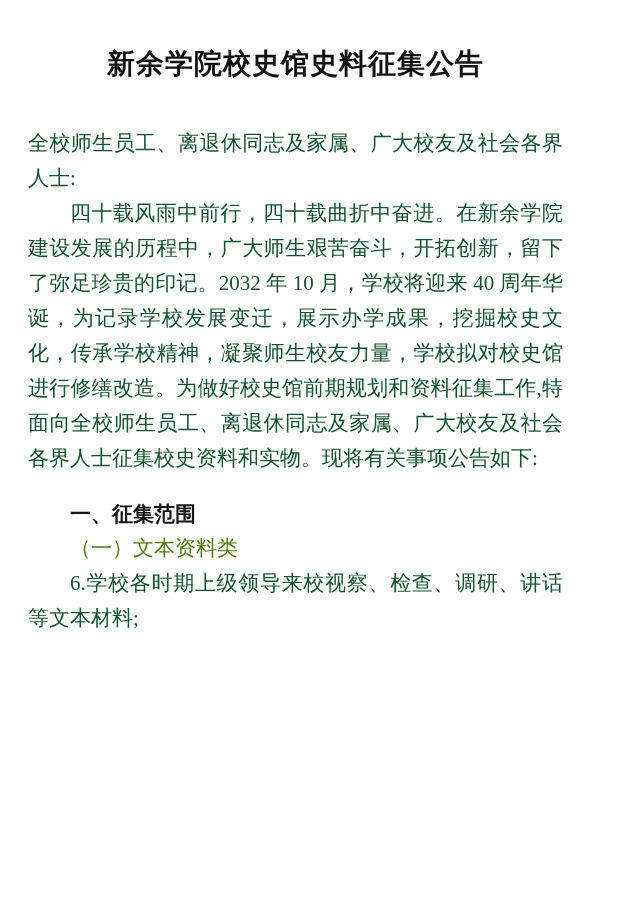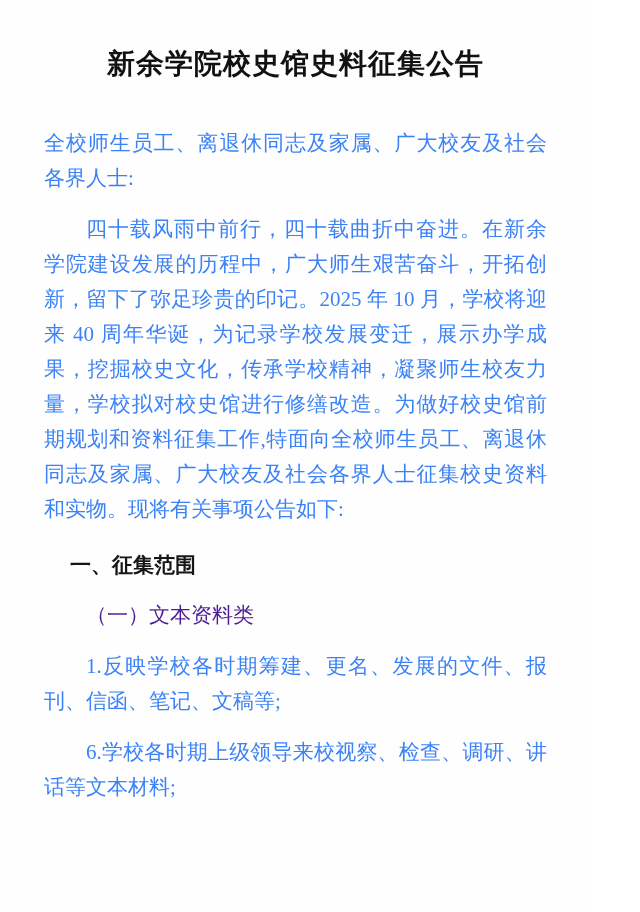--- a/index.html
+++ b/index.html
@@ -27,63 +27,62 @@
     line-height: 36px;
     font-weight: 700;
     text-align: center;
     letter-spacing: 1px;
     color: #111111;
     font-family: "Liberation Serif", serif;
   }
   .salutation,
   .para,
   .list-item {
-    margin: 16px;
+    margin: 0;
     font-size: 21px;
     line-height: 35px;
     text-align: justify;
     word-break: break-all;
-    color: #3b82f6;
+    color: #14532d;
   }
   .indent {
     text-indent: 2em;
   }
   .sec-heading {
     margin: 20px 0 0 0;
     font-size: 21px;
     line-height: 35px;
     font-weight: 700;
     text-indent: 2em;
     color: #161616;
     font-family: "Liberation Sans", sans-serif;
   }
   .sub-heading {
-    margin: 16px;
+    margin: 0;
     font-size: 21px;
     line-height: 35px;
     font-weight: 400;
     text-indent: 2em;
-    color: #4c1d95;
+    color: #4d7c0f;
     font-family: "Liberation Serif", serif;
   }
 </style>
 </head>
 <body>
 
 <div class="page">
 
   <h1 class="doc-title">新余学院校史馆史料征集公告</h1>
 
   <p class="salutation">全校师生员工、离退休同志及家属、广大校友及社会各界人士:</p>
 
-  <p class="para indent">四十载风雨中前行，四十载曲折中奋进。在新余学院建设发展的历程中，广大师生艰苦奋斗，开拓创新，留下了弥足珍贵的印记。2025 年 10 月，学校将迎来 40 周年华诞，为记录学校发展变迁，展示办学成果，挖掘校史文化，传承学校精神，凝聚师生校友力量，学校拟对校史馆进行修缮改造。为做好校史馆前期规划和资料征集工作,特面向全校师生员工、离退休同志及家属、广大校友及社会各界人士征集校史资料和实物。现将有关事项公告如下:</p>
+  <p class="para indent">四十载风雨中前行，四十载曲折中奋进。在新余学院建设发展的历程中，广大师生艰苦奋斗，开拓创新，留下了弥足珍贵的印记。2032 年 10 月，学校将迎来 40 周年华诞，为记录学校发展变迁，展示办学成果，挖掘校史文化，传承学校精神，凝聚师生校友力量，学校拟对校史馆进行修缮改造。为做好校史馆前期规划和资料征集工作,特面向全校师生员工、离退休同志及家属、广大校友及社会各界人士征集校史资料和实物。现将有关事项公告如下:</p>
 
   <h2 class="sec-heading">一、征集范围</h2>
 
 
 
   <h3 class="sub-heading">（一）文本资料类</h3>
 
-  <p class="list-item indent">1.反映学校各时期筹建、更名、发展的文件、报刊、信函、笔记、文稿等;</p>
 
   <p class="list-item indent">6.学校各时期上级领导来校视察、检查、调研、讲话等文本材料;</p>
 
 </div>
 
 </body></html>

